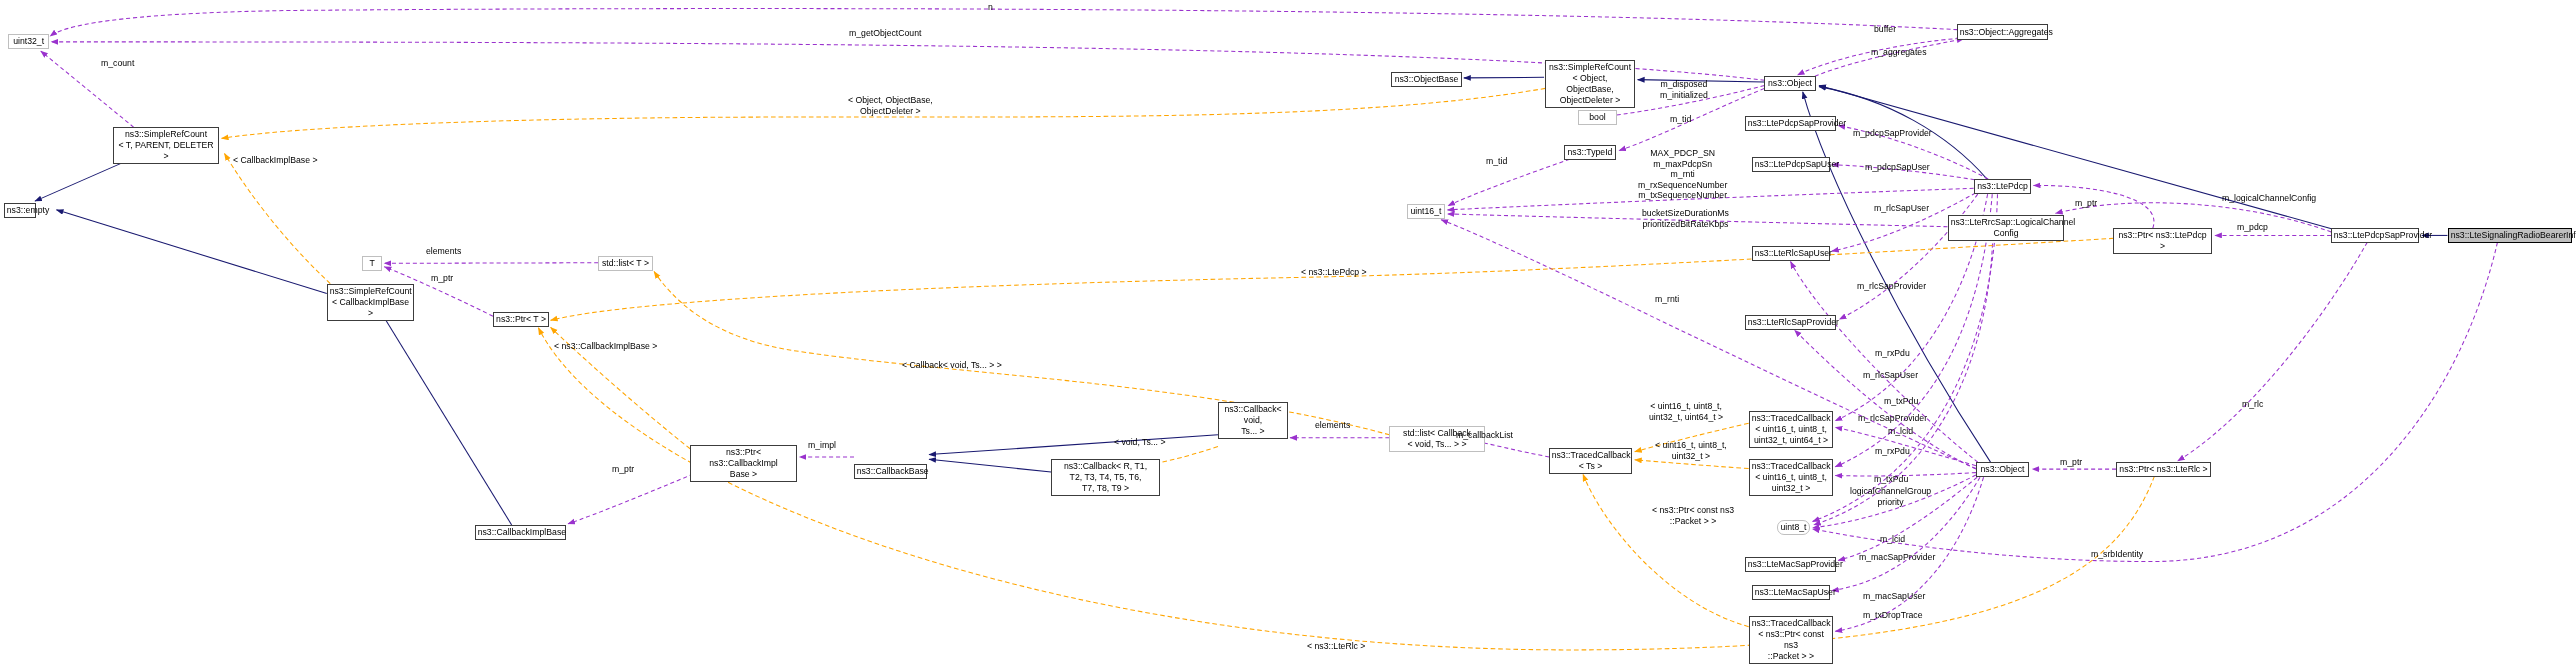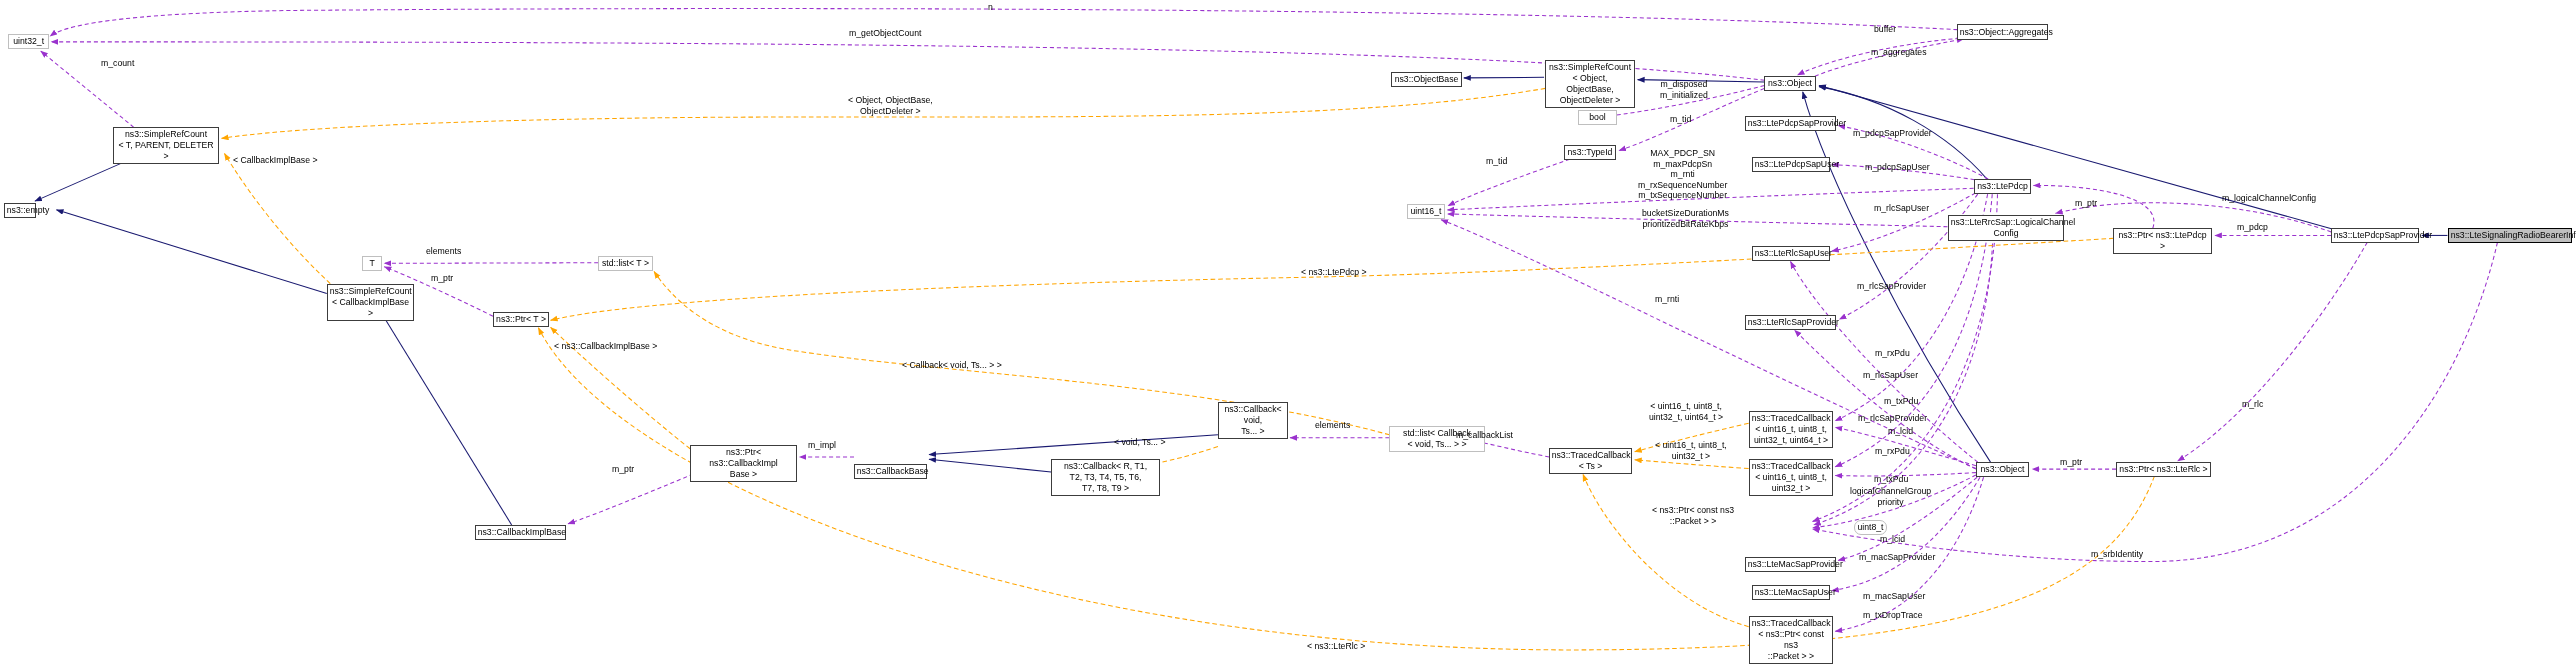--- a/index.html
+++ b/index.html
@@ -144,21 +144,21 @@
 <div class="node" style="left:1752px;top:246px;width:78px;">ns3::LteRlcSapUser</div>
 <div class="node" style="left:1745px;top:315px;width:91px;">ns3::LteRlcSapProvider</div>
 <div class="node" style="left:1749px;top:411px;width:84px;">ns3::TracedCallback
 &lt; uint16_t, uint8_t,
 uint32_t, uint64_t &gt;</div>
 <div class="node" style="left:1749px;top:459px;width:84px;">ns3::TracedCallback
 &lt; uint16_t, uint8_t,
 uint32_t &gt;</div>
 <div class="node" style="left:1976px;top:462px;width:53px;">ns3::Object</div>
 <div class="node" style="left:2116px;top:462px;width:95px;">ns3::Ptr&lt; ns3::LteRlc &gt;</div>
-<div class="node ext" style="left:1854px;top:520px;width:33px;border-radius:7px;">uint8_t</div>
+<div class="node ext" style="left:1777px;top:520px;width:33px;border-radius:7px;">uint8_t</div>
 <div class="node" style="left:1745px;top:557px;width:91px;">ns3::LteMacSapProvider</div>
 <div class="node" style="left:1752px;top:585px;width:78px;">ns3::LteMacSapUser</div>
 <div class="node" style="left:1749px;top:616px;width:84px;">ns3::TracedCallback
 &lt; ns3::Ptr&lt; const ns3
 ::Packet &gt; &gt;</div>
 
 <div class="elabel" style="left:988px;top:2.3px;">n</div>
 <div class="elabel" style="left:849px;top:28px;">m_getObjectCount</div>
 <div class="elabel" style="left:67px;top:58px;padding-left:34px;">m_count</div>
 <div class="elabel" style="left:848px;top:95px;">&lt; Object, ObjectBase,

